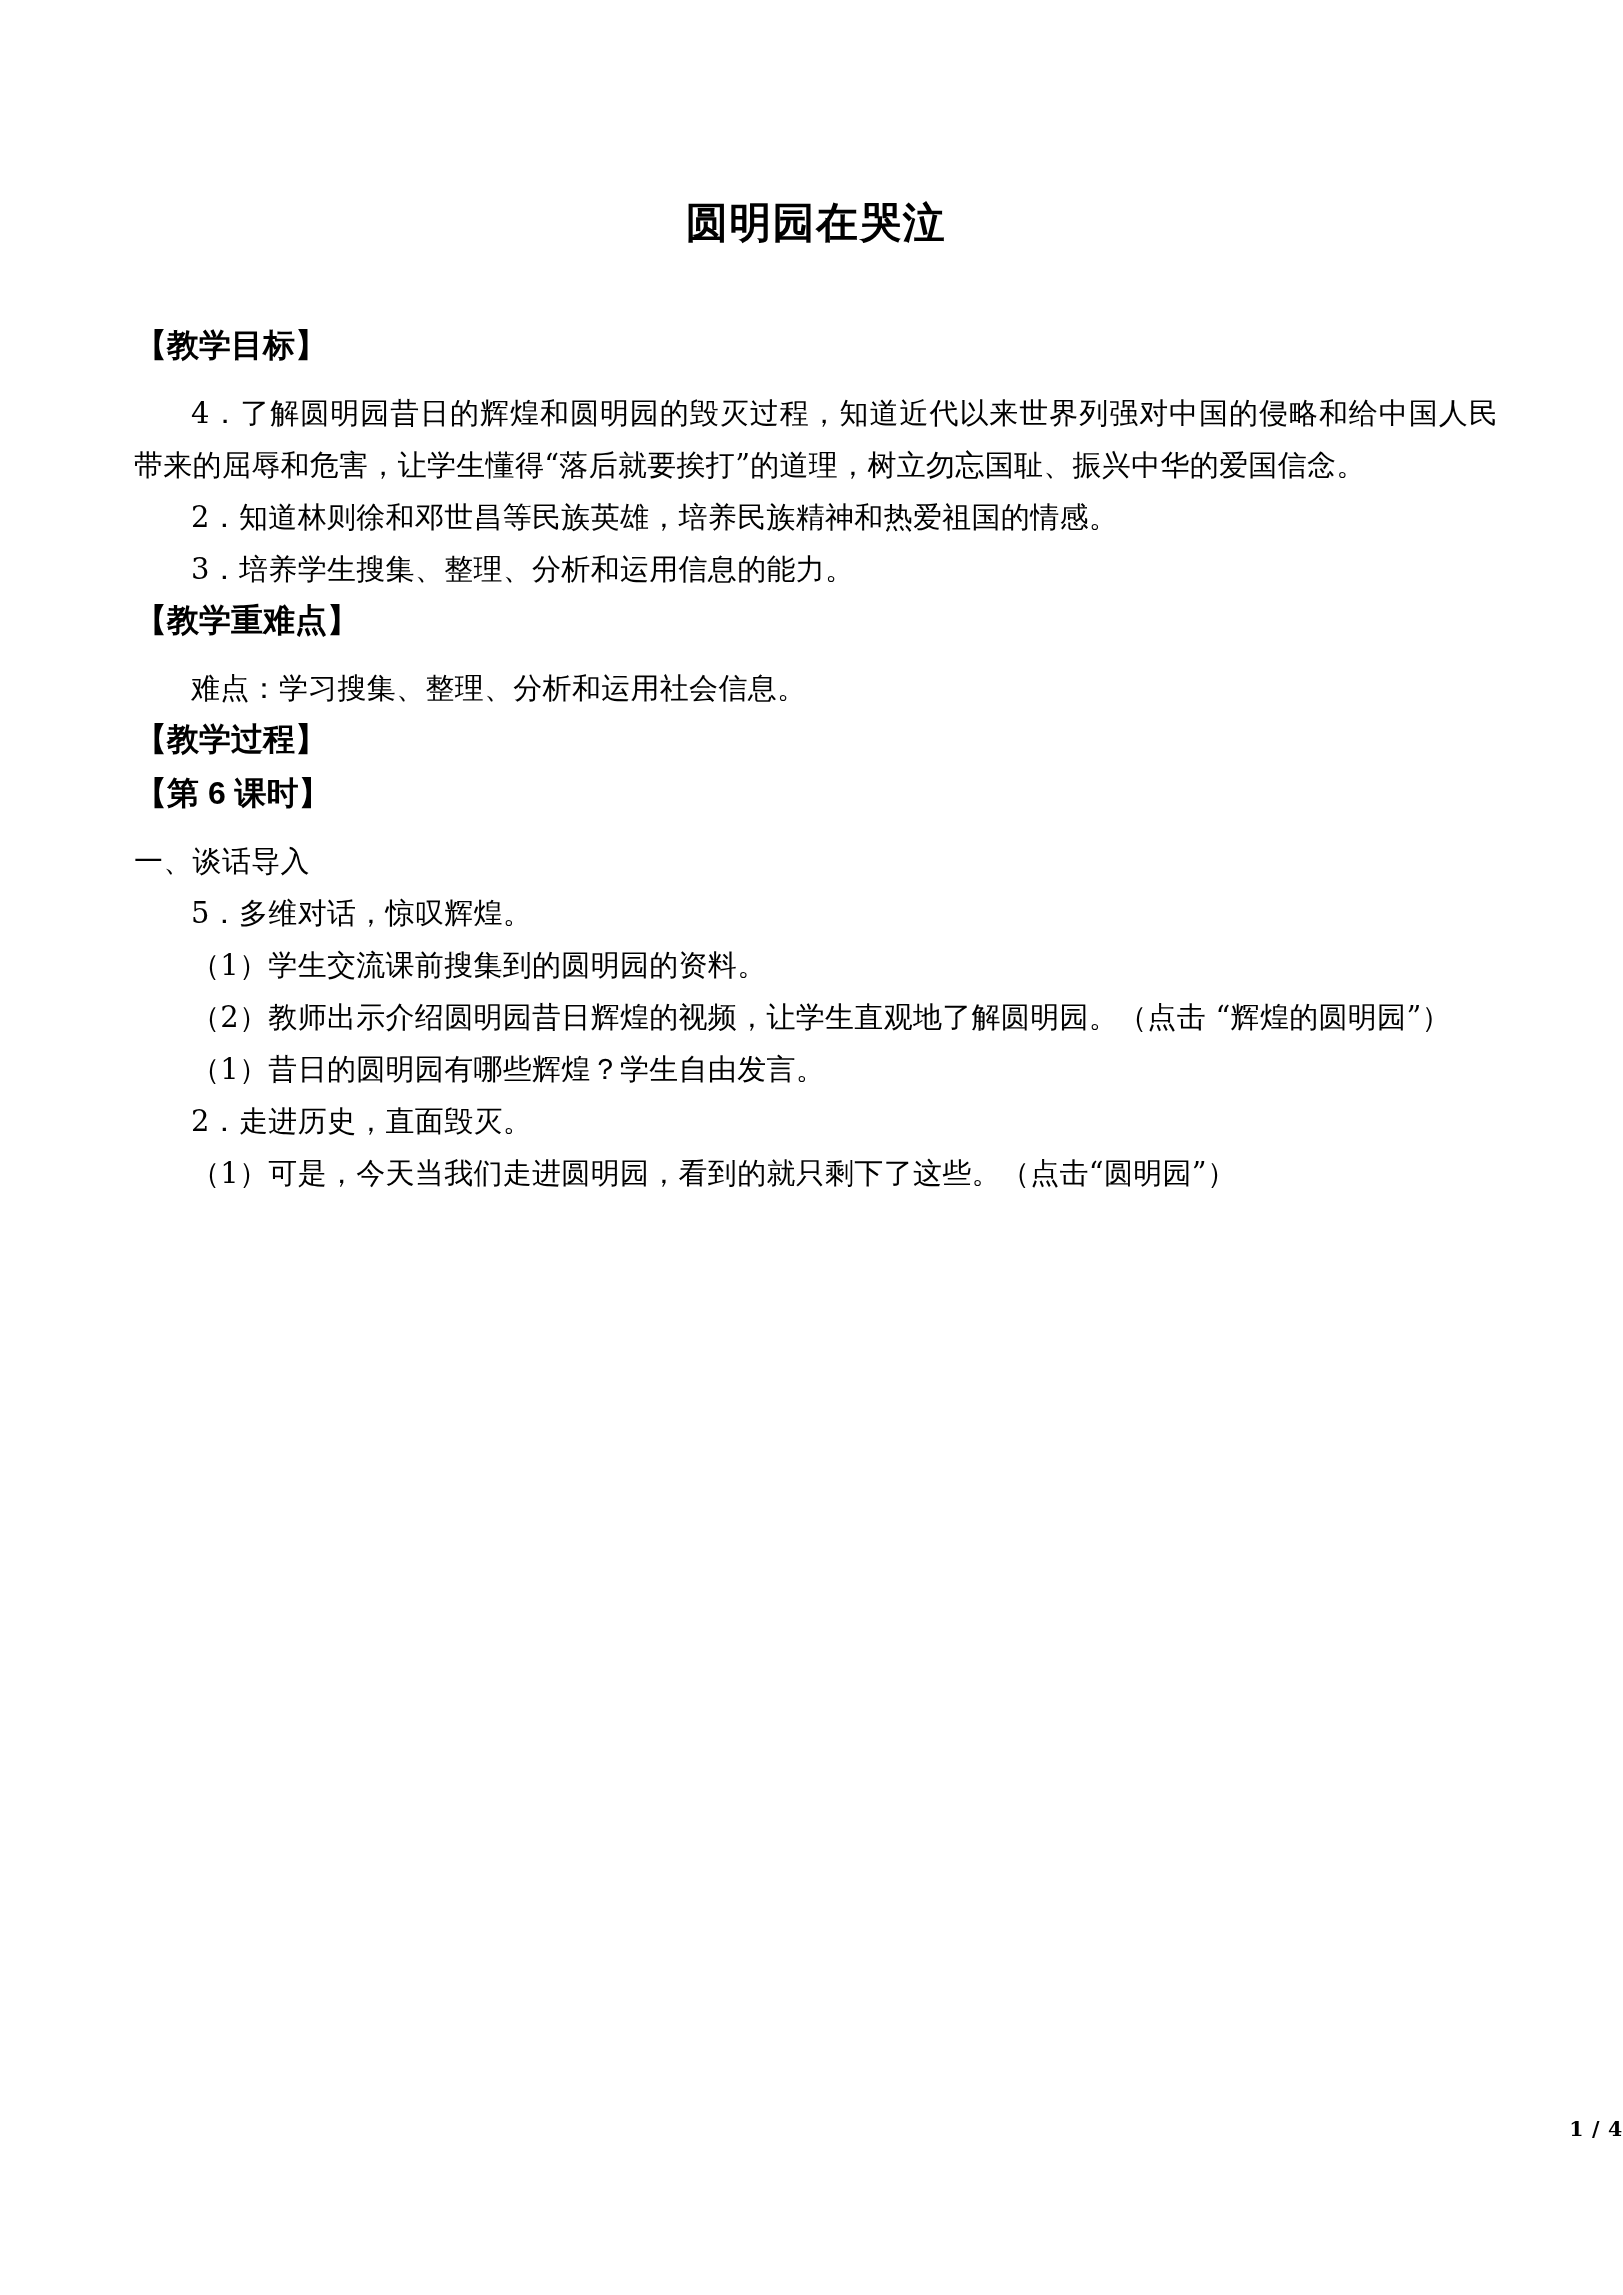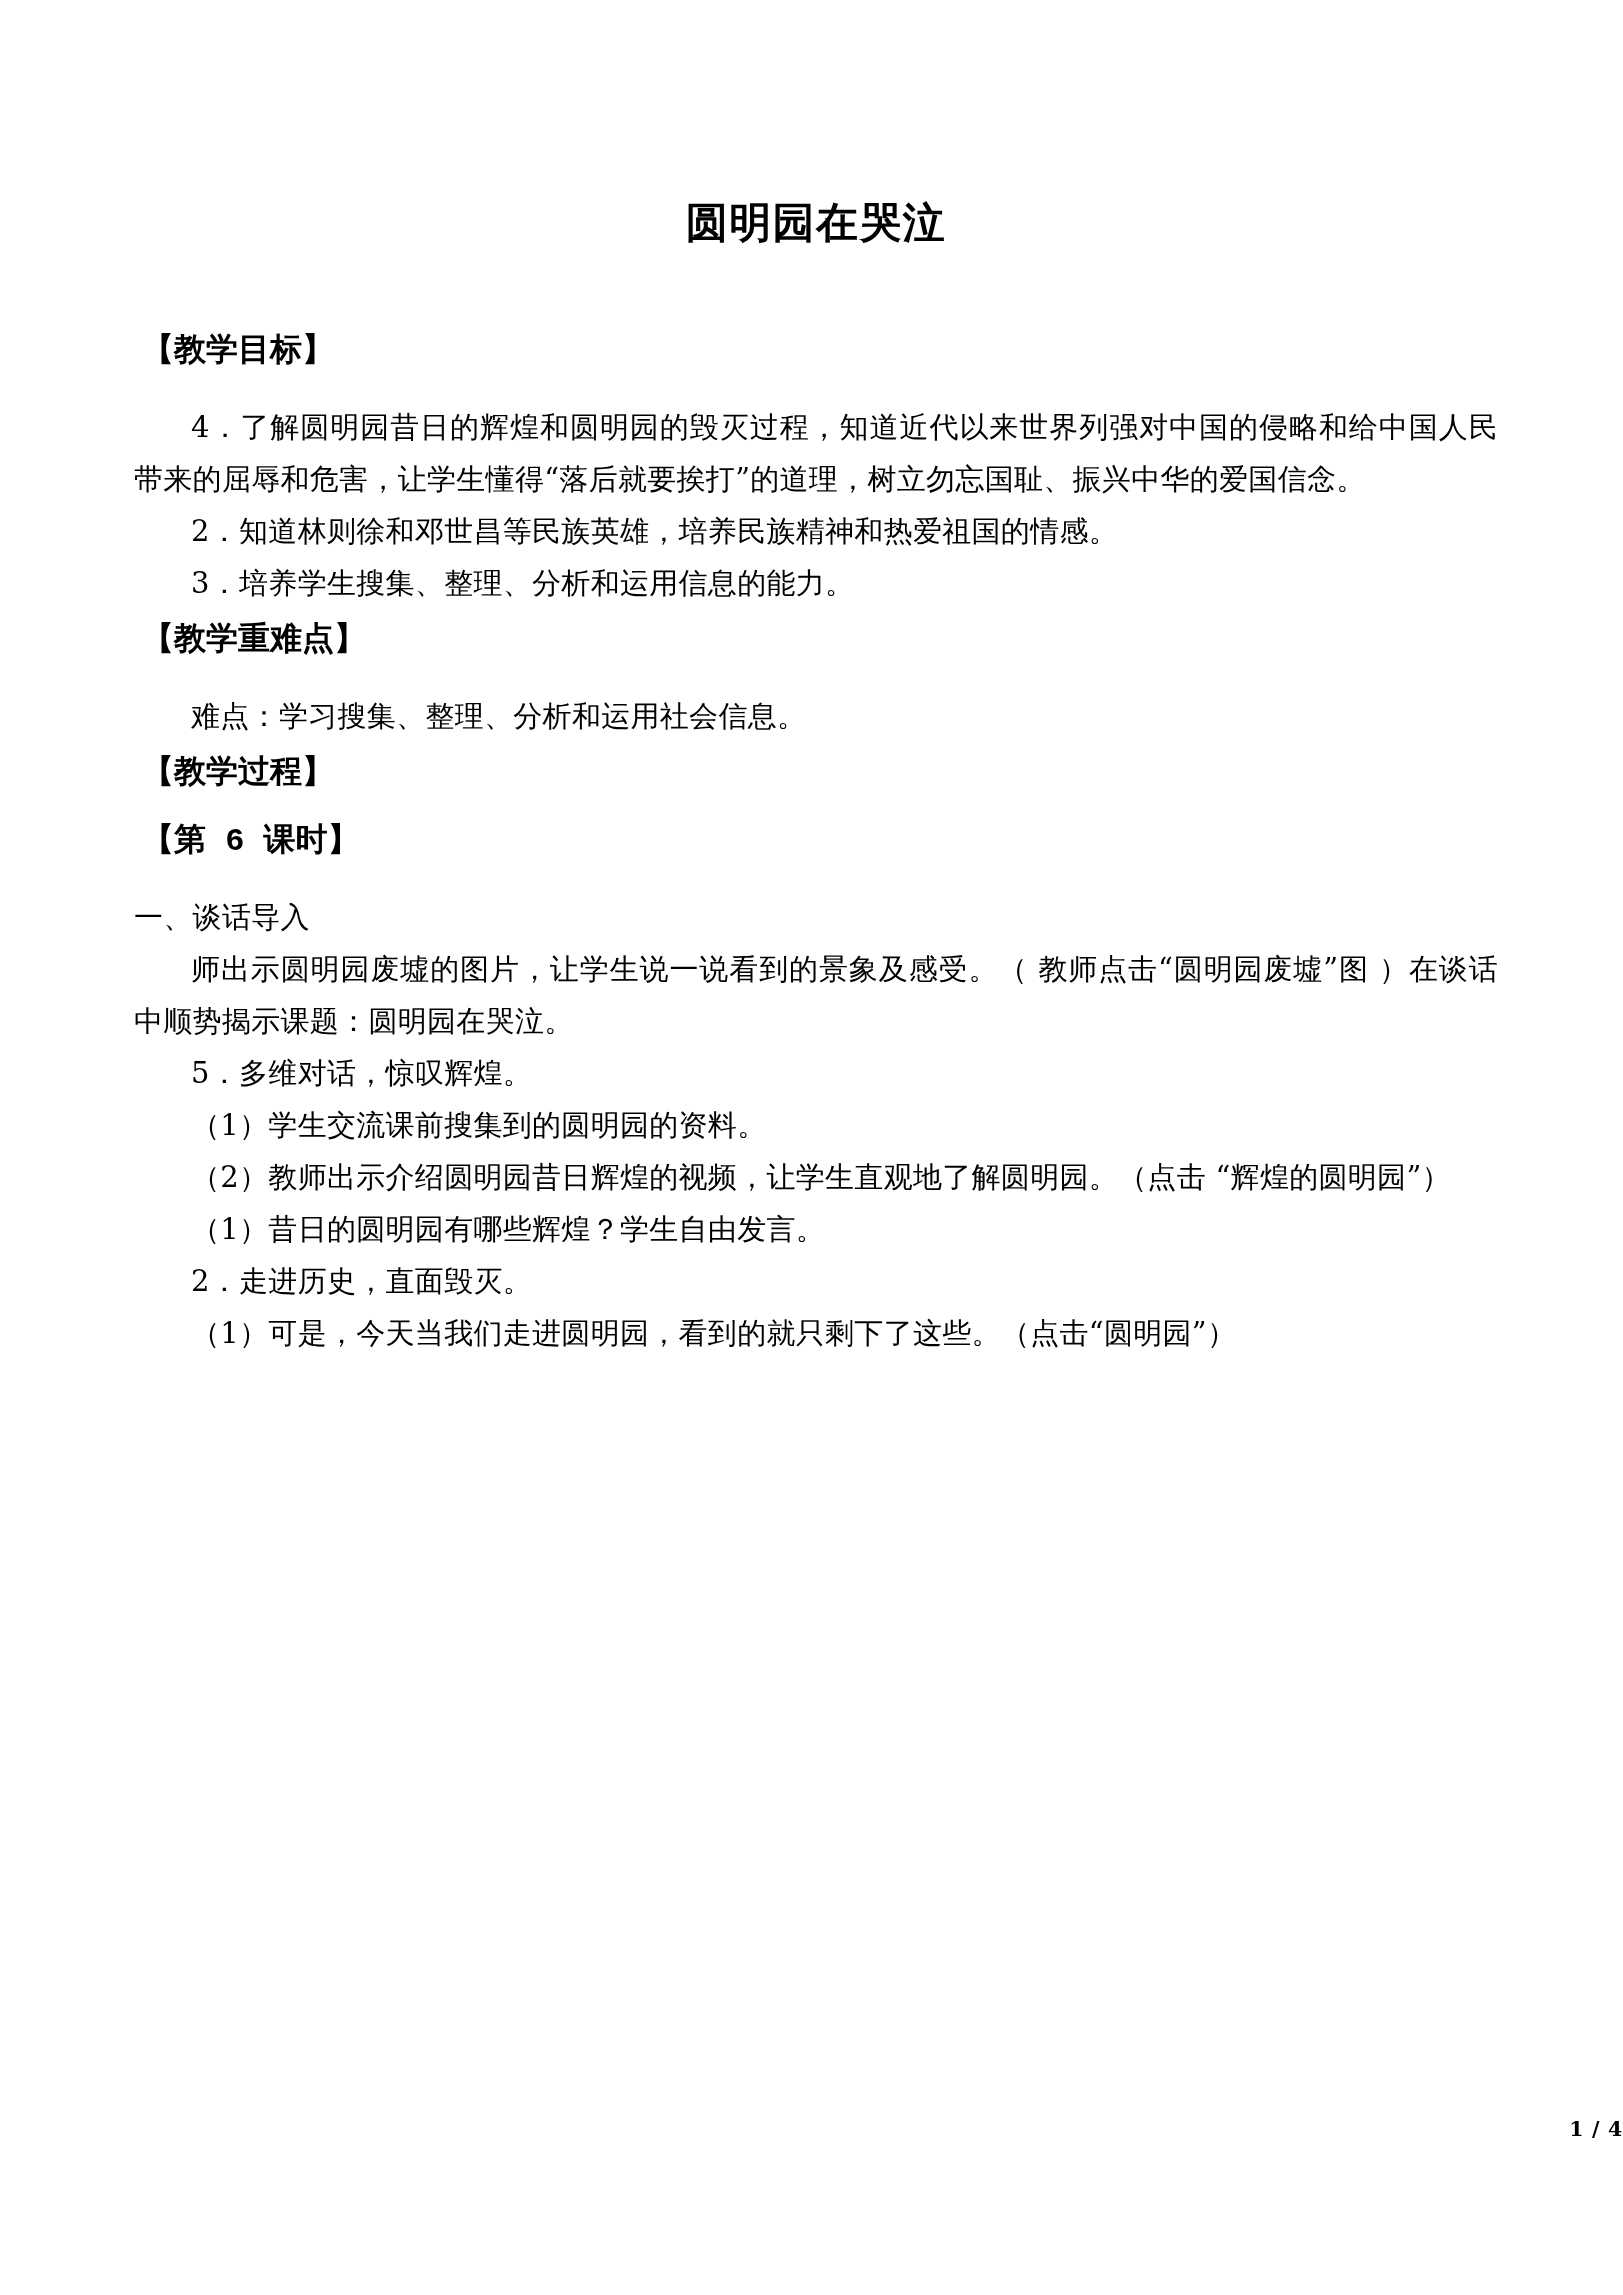--- a/index.html
+++ b/index.html
@@ -30,25 +30,25 @@
     text-align: center;
     font-family: "DejaVu Serif", "Liberation Serif", serif;
     font-weight: bold;
     font-size: 42px;
     letter-spacing: 1.4px;
     margin-top: 198px;
     margin-bottom: 0;
     line-height: 1.2;
   }
   .section-head {
-    font-family: Liberation Mono, monospace;
+    font-family: Liberation Sans, sans-serif;
     font-weight: bold;
     font-size: 32px;
     line-height: 1.0;
-    margin: 8px;
+    margin: 1px;
     padding: 0;
     letter-spacing: 0px;
   }
   .para {
     font-family: "DejaVu Serif", "Liberation Serif", serif;
     font-size: 29px;
     line-height: 52px;
     margin: 0;
     padding: 0;
     text-align: justify;
@@ -100,21 +100,20 @@
 
     <p class="para indent">难点：学习搜集、整理、分析和运用社会信息。</p>
 
     <div class="gap-small"></div>
     <div class="section-head">【教学过程】</div>
     <div class="gap-mid"></div>
     <div class="section-head">【第 6 课时】</div>
     <div class="gap-sec"></div>
 
     <p class="para noindent">一、谈话导入</p>
-    <p class="para indent">师出示圆明园废墟的图片，让学生说一说看到的景象及感受。（ 教师点击“圆明园废墟”图 ）在谈话中顺势揭示课题：圆明园在哭泣。</p>
 
     <p class="para indent">5．多维对话，惊叹辉煌。</p>
     <p class="para indent">（1）学生交流课前搜集到的圆明园的资料。</p>
     <p class="para indent">（2）教师出示介绍圆明园昔日辉煌的视频，让学生直观地了解圆明园。（点击 “辉煌的圆明园”）</p>
     <p class="para indent">（1）昔日的圆明园有哪些辉煌？学生自由发言。</p>
     <p class="para indent">2．走进历史，直面毁灭。</p>
     <p class="para indent">（1）可是，今天当我们走进圆明园，看到的就只剩下了这些。（点击“圆明园”）</p>
 
   </div>
 

